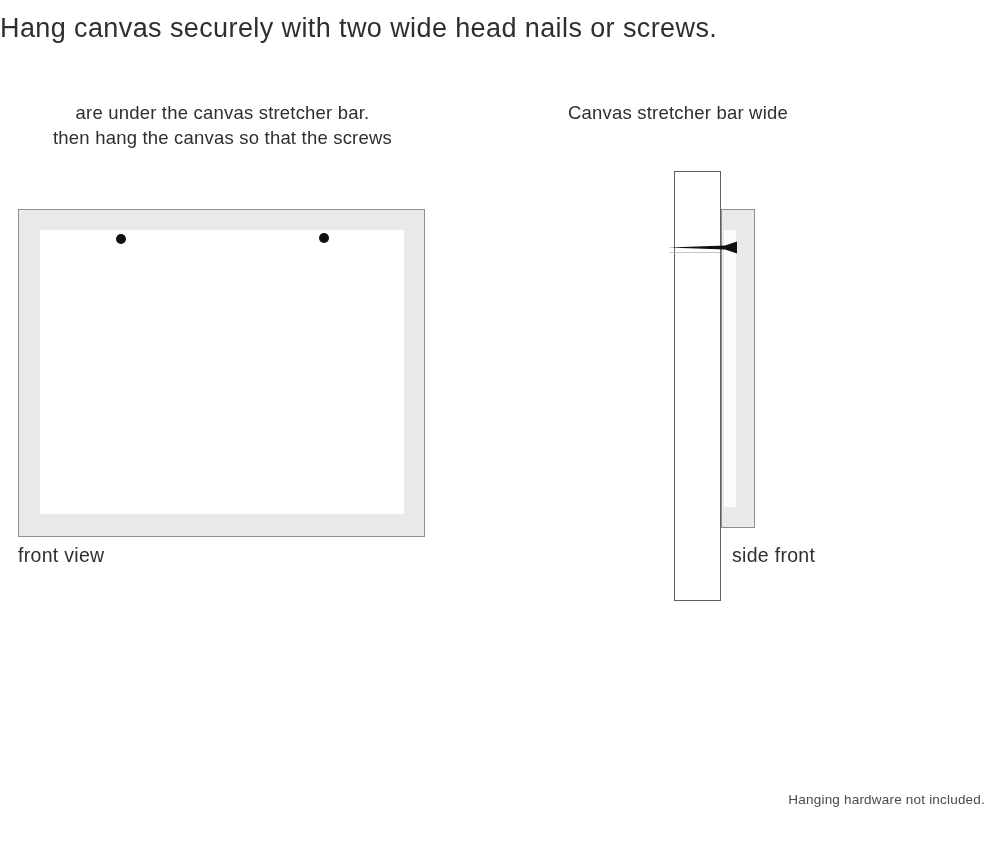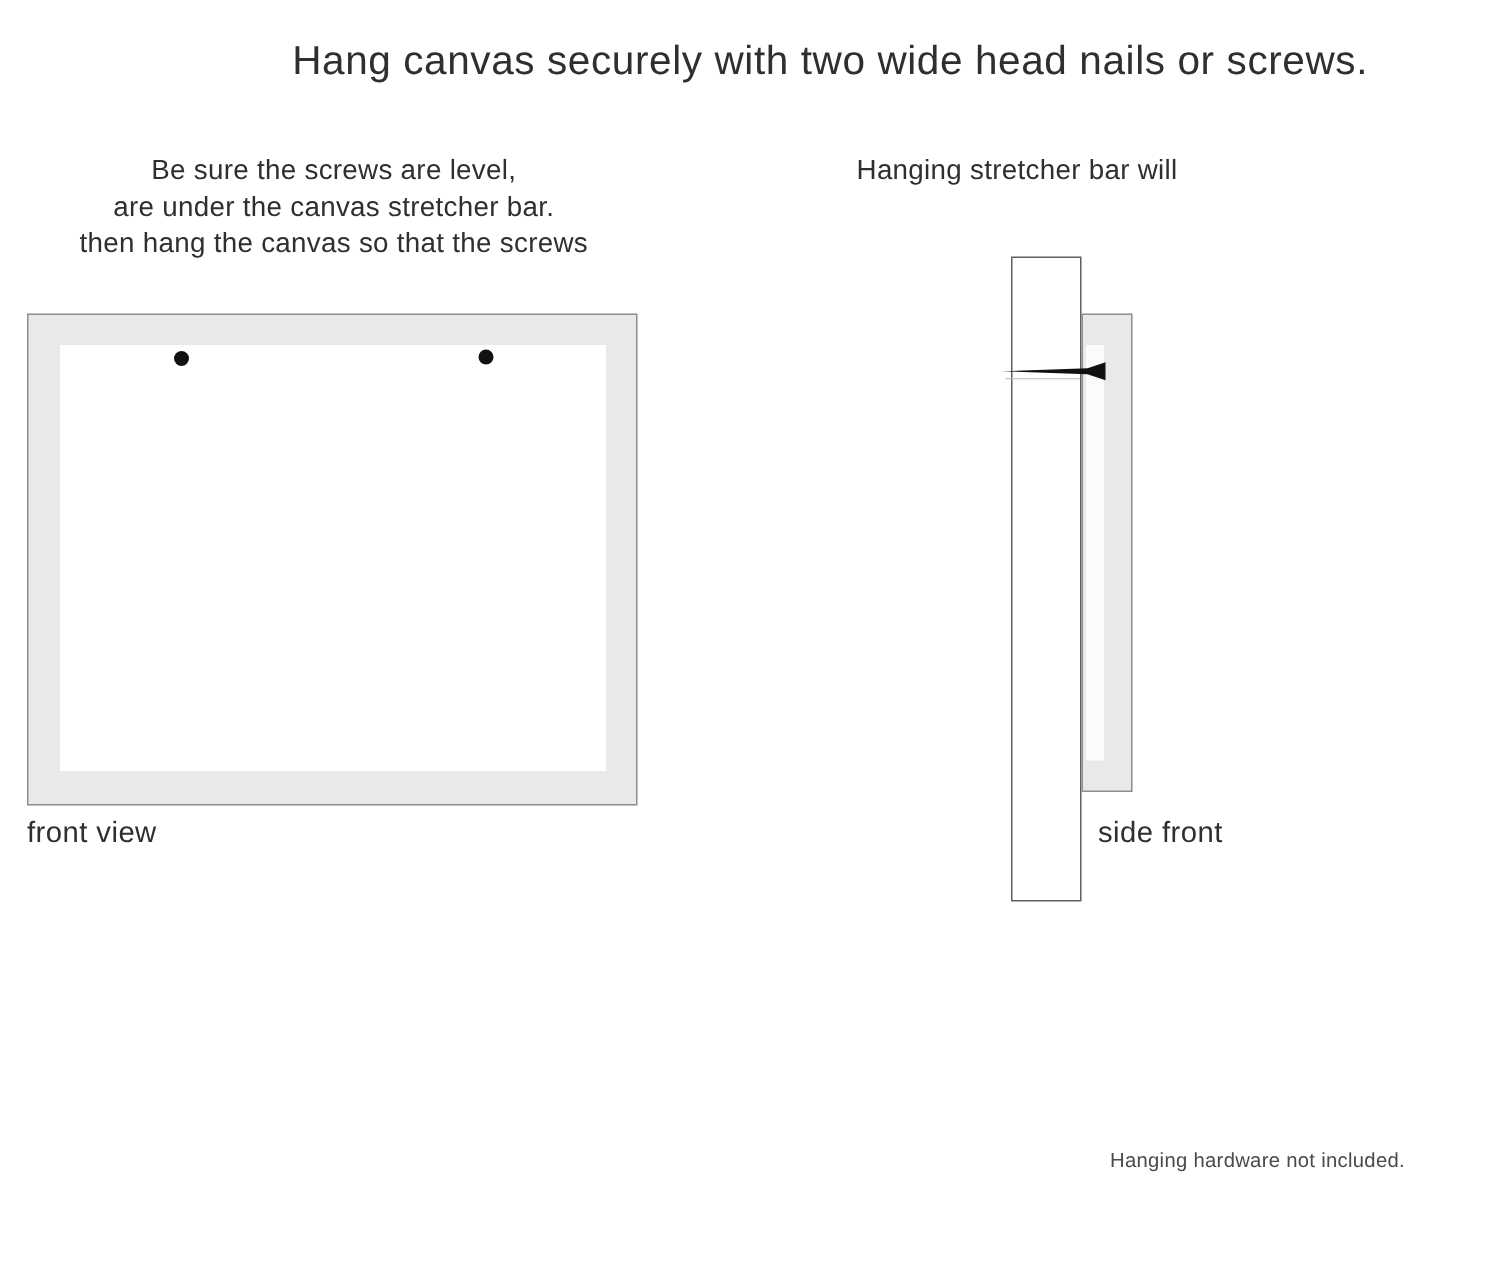--- a/index.html
+++ b/index.html
@@ -14,22 +14,22 @@
     background: #ffffff;
     overflow: hidden;
     font-family: "Liberation Sans", "DejaVu Sans", sans-serif;
     color: var(--text-dark, #2f2f2f);
   }
   .title {
     position: absolute;
     left: 0;
     top: 13px;
     width: 900px;
-    margin: 12px;
-    text-align: right;
+    margin: 0;
+    text-align: left;
     font-size: 27px;
     font-weight: 300;
     letter-spacing: 0.4px;
     color: var(--text-dark, #2f2f2f);
   }
   .para {
     position: absolute;
     top: 101px;
     text-align: center;
     font-size: 18.5px;
@@ -117,46 +117,45 @@
     top: 236px;
     width: 78px;
     height: 22px;
   }
   .nail polygon { fill: var(--screw-black, #111111); }
   .nail line { stroke: #b8b8b8; stroke-width: 0.8; }
 
   .footer {
     position: absolute;
     left: 740px;
-    top: 765px;
+    top: 791px;
     width: 245px;
-    text-align: left;
+    text-align: right;
     font-size: 13.5px;
     font-weight: 300;
     line-height: 17.5px;
     letter-spacing: 0.2px;
     color: var(--footer-text, #4a4a4a);
   }
   .footer .line { display: block; }
 </style>
 </head>
 <body>
 
 <div class="page">
 
   <h1 class="title">Hang canvas securely with two wide head nails or screws.</h1>
 
   <div class="para left-para">
-    <span class="line">Be sure the screws are level,</span>
     <span class="line">are under the canvas stretcher bar.</span>
     <span class="line">then hang the canvas so that the screws</span>
   </div>
 
   <div class="para right-para">
-    <span class="line">Hanging stretcher bar will</span>
+    <span class="line">Canvas stretcher bar wide</span>
   </div>
 
   <div class="canvas-frame">
     <div class="canvas-inner"></div>
     <div class="screw-dot dot-left"></div>
     <div class="screw-dot dot-right"></div>
   </div>
   <div class="view-label front-label">front view</div>
 
   <div class="side-panel">

